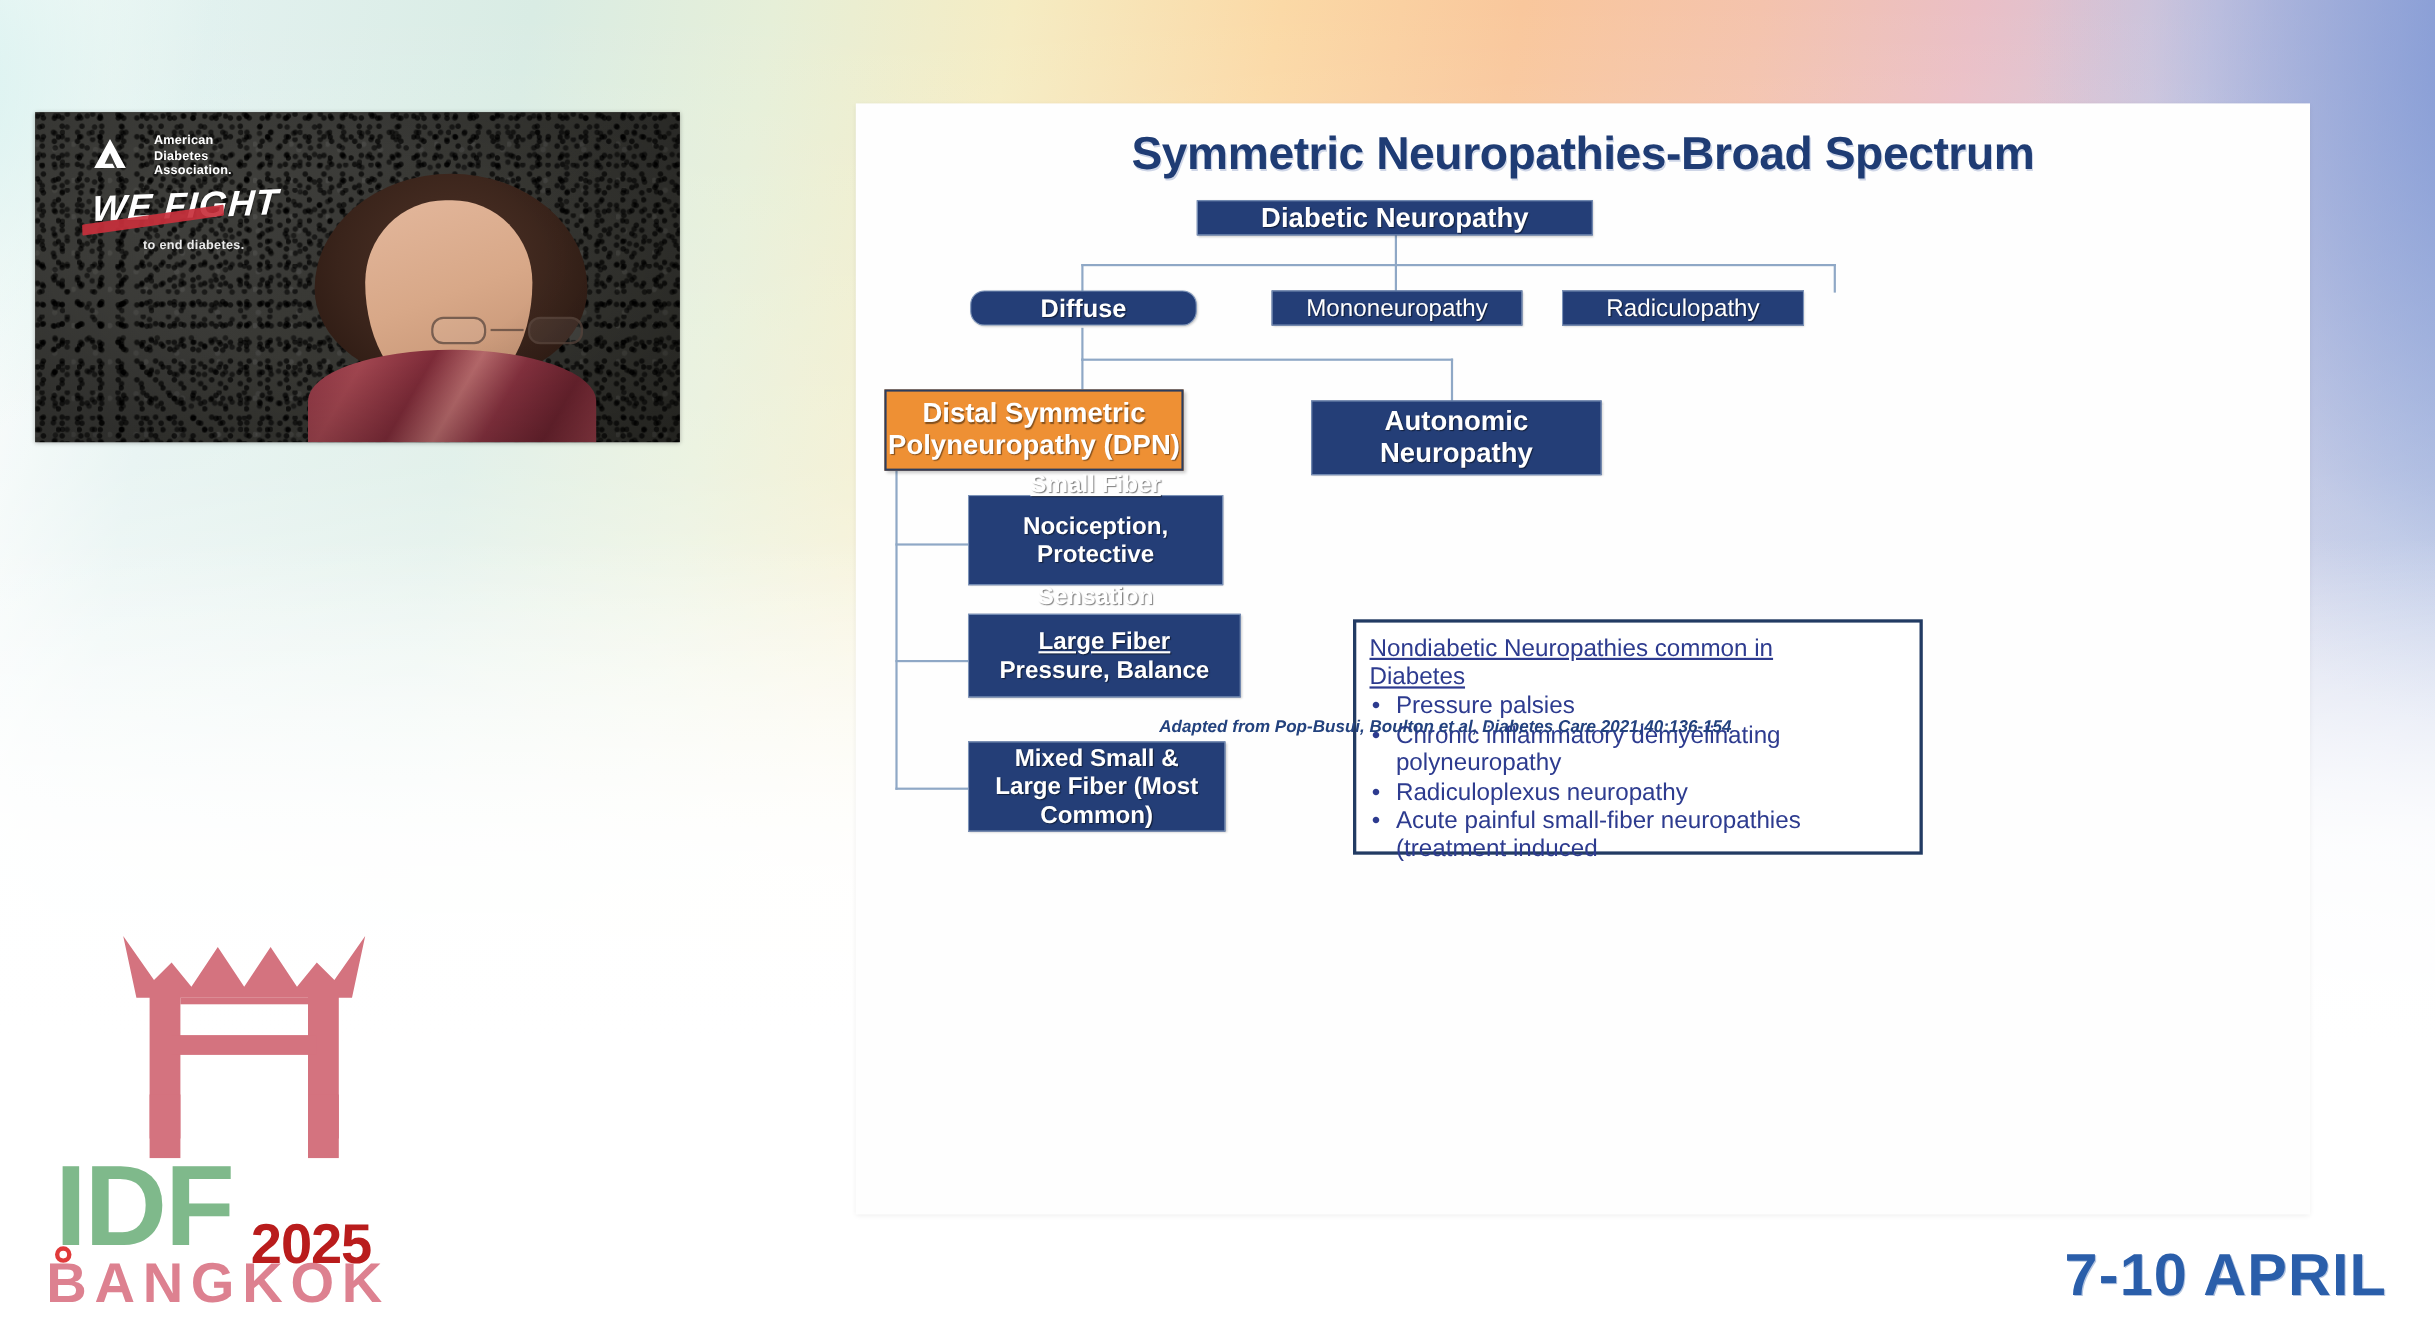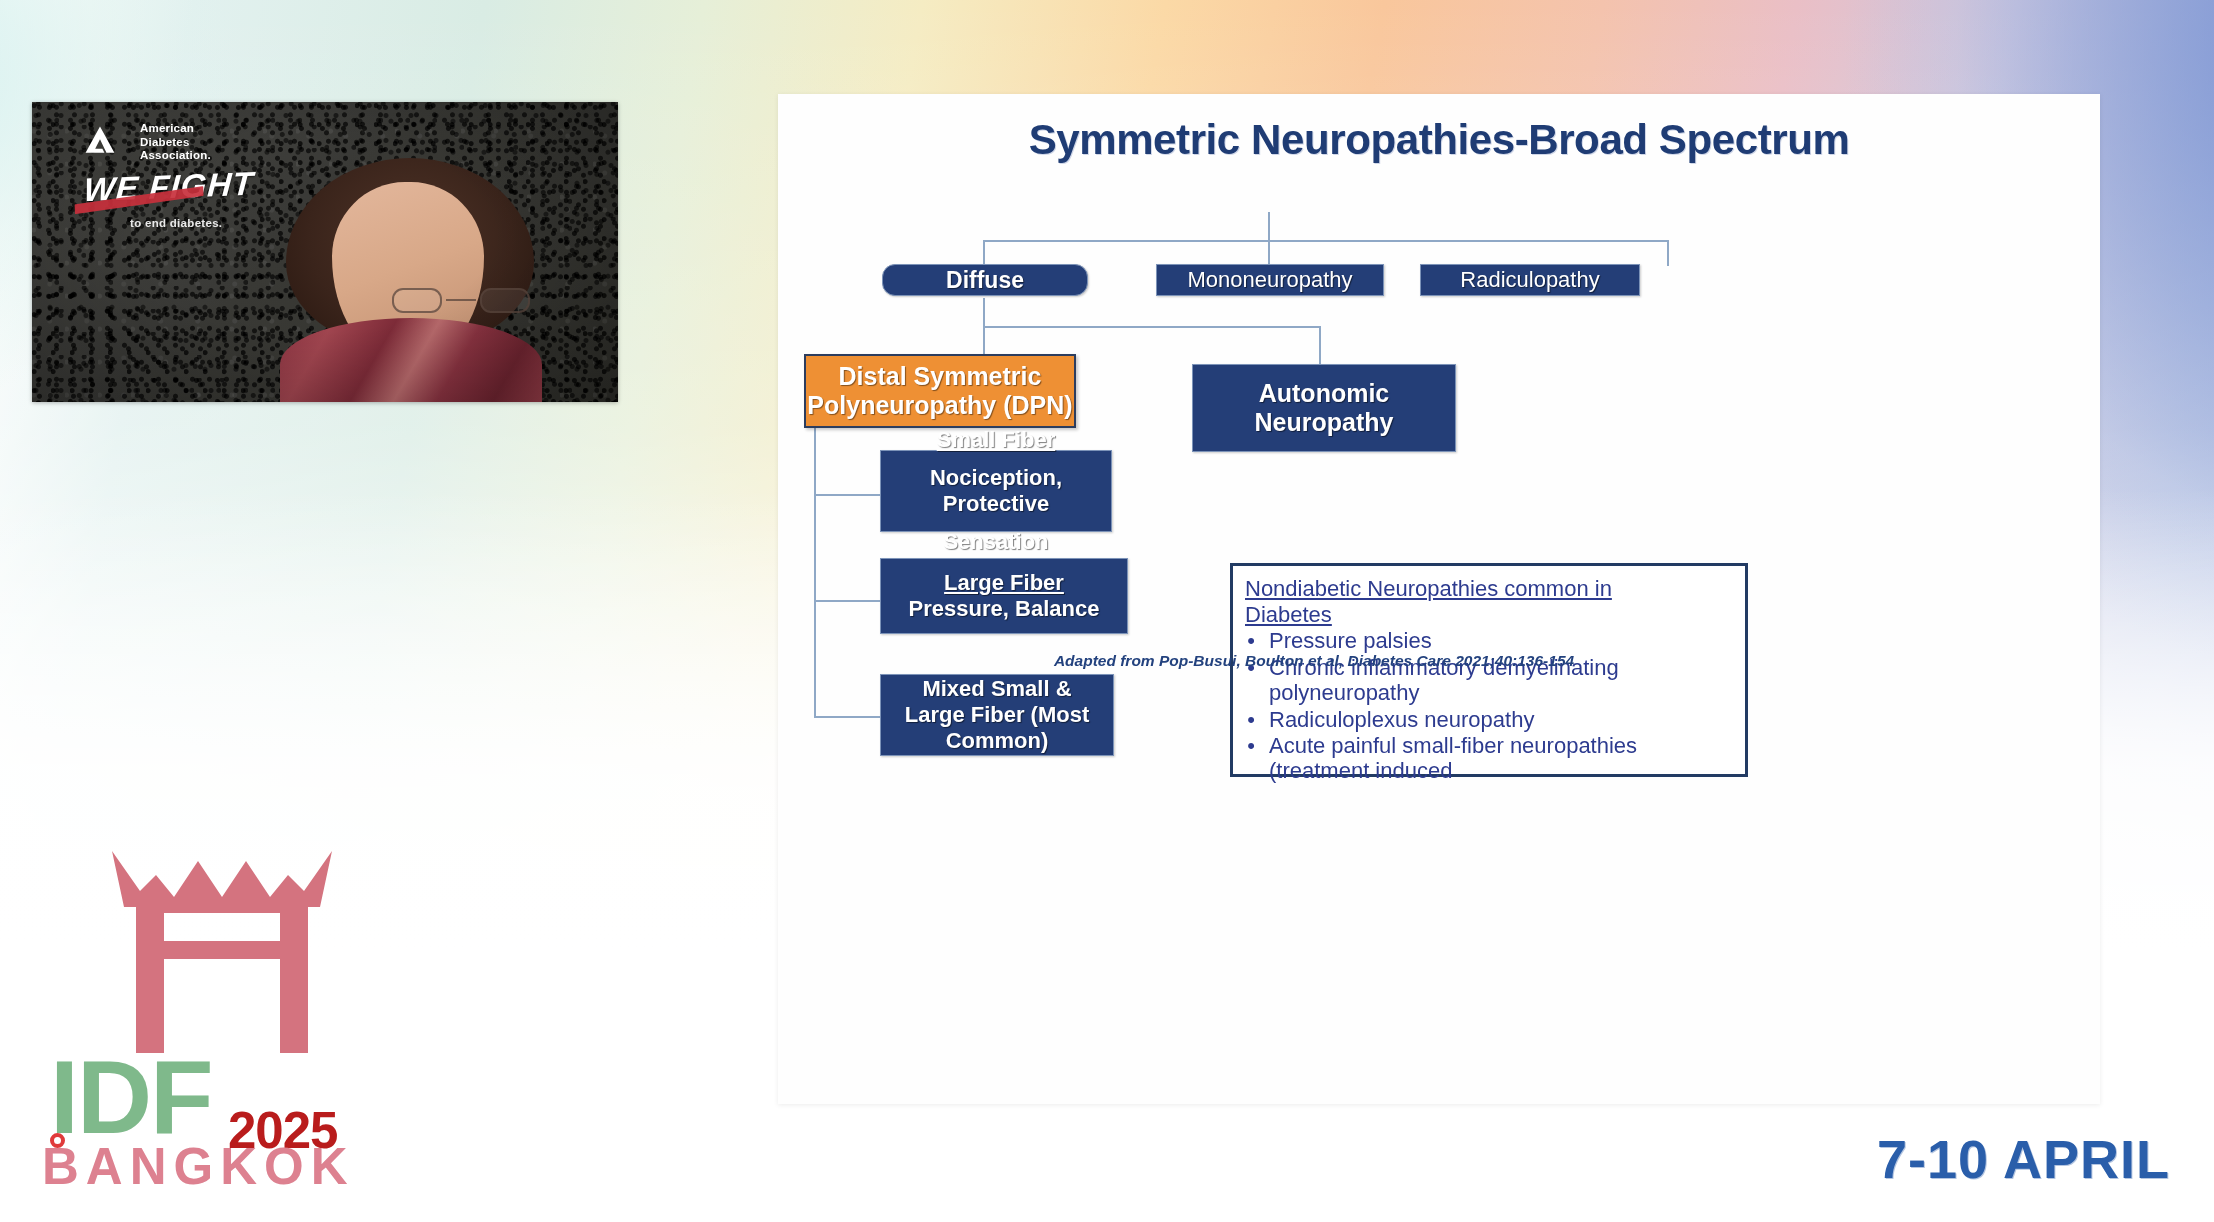--- a/index.html
+++ b/index.html
@@ -324,41 +324,44 @@
     <div class="ln lnv" style="left:205px; top:204px; height:30px;"></div>
     <div class="ln lnh" style="left:205px; top:232px; width:338px;"></div>
     <div class="ln lnv" style="left:205px; top:232px; height:28px;"></div>
     <div class="ln lnv" style="left:541px; top:232px; height:40px;"></div>
 
     <div class="ln lnv" style="left:36px; top:334px; height:290px;"></div>
     <div class="ln lnh" style="left:36px; top:400px; width:68px;"></div>
     <div class="ln lnh" style="left:36px; top:506px; width:68px;"></div>
     <div class="ln lnh" style="left:36px; top:622px; width:68px;"></div>
 
+    <div class="nbox" style="left:310px; top:88px; width:360px; height:32px; font-size:25px;">
+      <span>Diabetic Neuropathy</span>
+    </div>
 
     <div class="nbox" style="left:104px; top:170px; width:206px; height:32px; font-size:23px;border-radius:13px;">
       <span>Diffuse</span>
     </div>
 
     <div class="nbox" style="left:378px; top:170px; width:228px; height:32px; font-size:22px; font-weight:normal;">
       <span>Mononeuropathy</span>
     </div>
 
     <div class="nbox" style="left:642px; top:170px; width:220px; height:32px; font-size:22px; font-weight:normal;">
       <span>Radiculopathy</span>
     </div>
 
     <div class="obox" style="left:26px; top:260px; width:272px; height:74px; font-size:25px;">
       <div>
         <div>Distal Symmetric</div>
         <div>Polyneuropathy (DPN)</div>
       </div>
     </div>
 
-    <div class="nbox" style="left:414px; top:270px; width:264px; height:88px; font-size:25px;">
+    <div class="nbox" style="left:414px; top:270px; width:264px; height:68px; font-size:25px;">
       <span>Autonomic Neuropathy</span>
     </div>
 
     <div class="nbox" style="left:102px; top:356px; width:232px; height:82px; font-size:22px;gap:12px;">
       <span class="bx-head">Small Fiber</span>
       <span>Nociception, Protective</span>
       <span>Sensation</span>
     </div>
 
     <div class="nbox" style="left:102px; top:464px; width:248px; height:76px; font-size:22px;">

